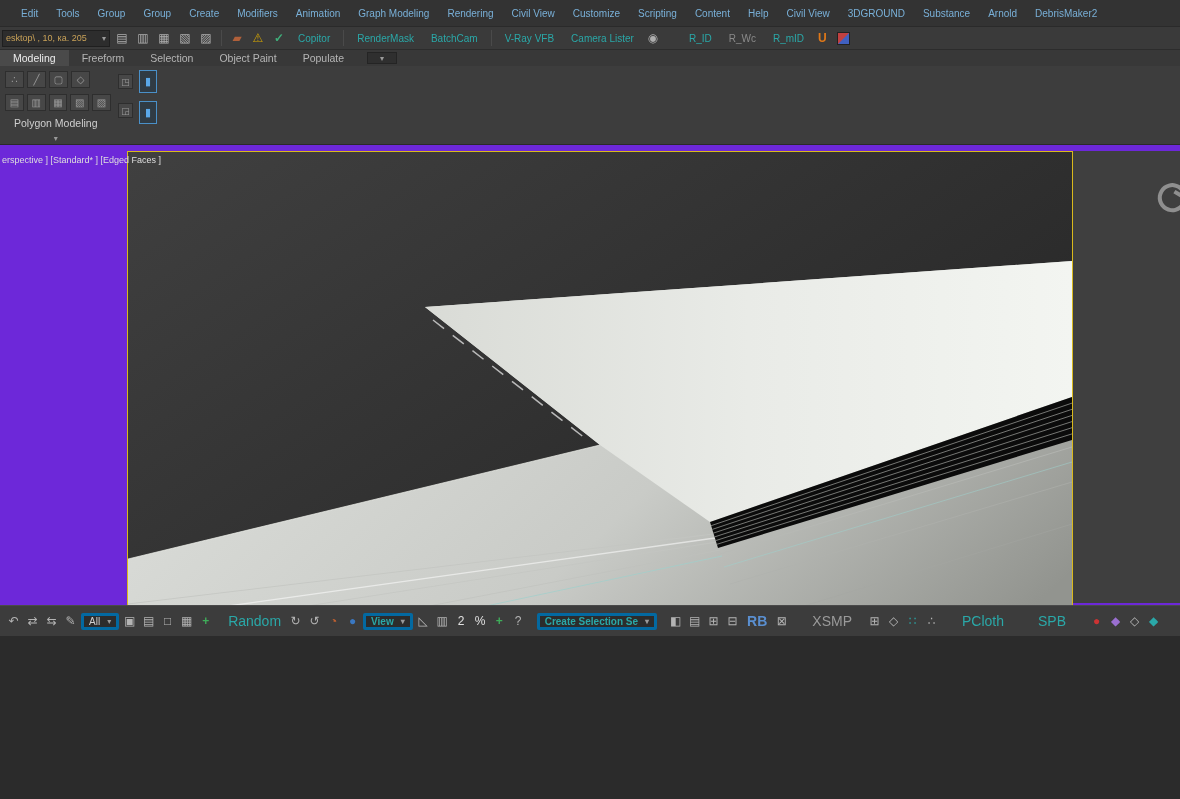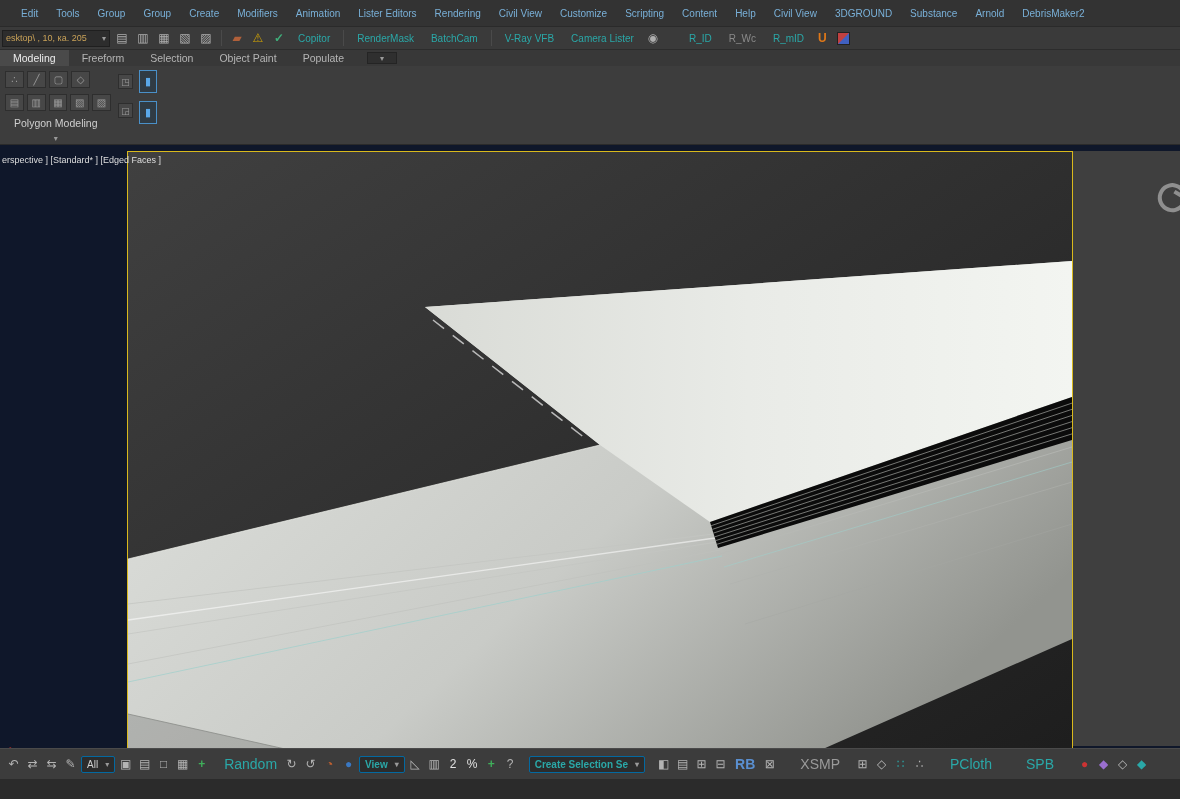--- a/index.html
+++ b/index.html
@@ -48,21 +48,21 @@
   .rb-minis { position:absolute; left:118px; top:8px; display:flex; flex-direction:column; gap:14px; }
   .rb-mini { width:15px; height:15px; background:#474747; border:1px solid #2e2e2e;
              color:#9a9a9a; font-size:9px; display:flex; align-items:center; justify-content:center; }
   .rb-blue { position:absolute; left:139px; top:4px; display:flex; flex-direction:column; gap:8px; }
   .rb-blue-btn { width:18px; height:23px; background:#303b44; border:1px solid #4a90c8;
                  color:#5aa7e8; font-size:11px; display:flex; align-items:center; justify-content:center; }
   .rb-title { position:absolute; left:14px; bottom:1px; font-size:10.5px; color:#cfcfcf;
               display:flex; gap:5px; align-items:center;flex-direction:column; }
 
   
-  .main { position:relative; height:603px; background:#0f172a; overflow:hidden; }
+  .main { position:relative; height:460px; background:#6d28d9; overflow:hidden; }
   .right-panel { position:absolute; right:0; top:6px; bottom:2px; width:107px;
                  background:#3f3f3f; overflow:hidden; }
   .vc-arrow { position:absolute; right:-16px; top:18px; font-size:48px; color:#8f8f8f;
               transform:rotate(-15deg); }
   .viewport { position:absolute; left:127px; top:6px; width:946px; height:629px;
               border:1px solid #d9b91c; }
   .viewport svg { display:block; width:100%; height:100%; }
   .vp-label { position:absolute; left:2px; top:10px; font-size:9px; color:#dedede;
               z-index:5; white-space:nowrap; }
   .red-mark { position:absolute; left:3px; top:601px; width:3px; height:27px;
@@ -75,21 +75,21 @@
   .sb-ic.green { color:#3fae5a; font-weight:bold; }
   .sb-ic.blue { color:#3a78c2; }
   .sb-ic.orange { color:#c06030; }
   .sb-ic.red { color:#cc3333; }
   .sb-ic.purple { color:#9a6fd0; }
   .sb-ic.teal { color:#2aa8a8; }
   .sb-ic.white { color:#e2e2e2; }
   .sb-lbl { font-size:14px; color:#9a9a9a; padding:0 4px; white-space:nowrap; }
   .sb-lbl.teal { color:#2aa8a8; }
   .sb-lbl.blue { color:#5a8fd0; font-weight:bold; }
-  .sb-combo { background:#2c2c2c; border:1px solid #0369a1; border-radius:2px; height:17px;
+  .sb-combo { background:#2c2c2c; border:3px solid #0369a1; border-radius:2px; height:17px;
               padding:0 5px; font-size:10px; color:#cfcfcf; display:flex; gap:7px;
               align-items:center; white-space:nowrap;justify-content:center; }
   .sb-combo.teal { color:#2aa8a8;font-weight:bold; }
   .gap6 { width:6px; } .gap14 { width:14px; } .gap22 { width:22px; }
 </style>
 </head>
 <body>
 
 <div class="menubar">
 
@@ -100,21 +100,21 @@
     <span class="menu-item">Group</span>
 
     <span class="menu-item">Group</span>
 
     <span class="menu-item">Create</span>
 
     <span class="menu-item">Modifiers</span>
 
     <span class="menu-item">Animation</span>
 
-    <span class="menu-item">Lister Editors</span>
+    <span class="menu-item">Graph Modeling</span>
 
     <span class="menu-item">Rendering</span>
 
     <span class="menu-item">Civil View</span>
 
     <span class="menu-item">Customize</span>
 
     <span class="menu-item">Scripting</span>
 
     <span class="menu-item">Content</span>

